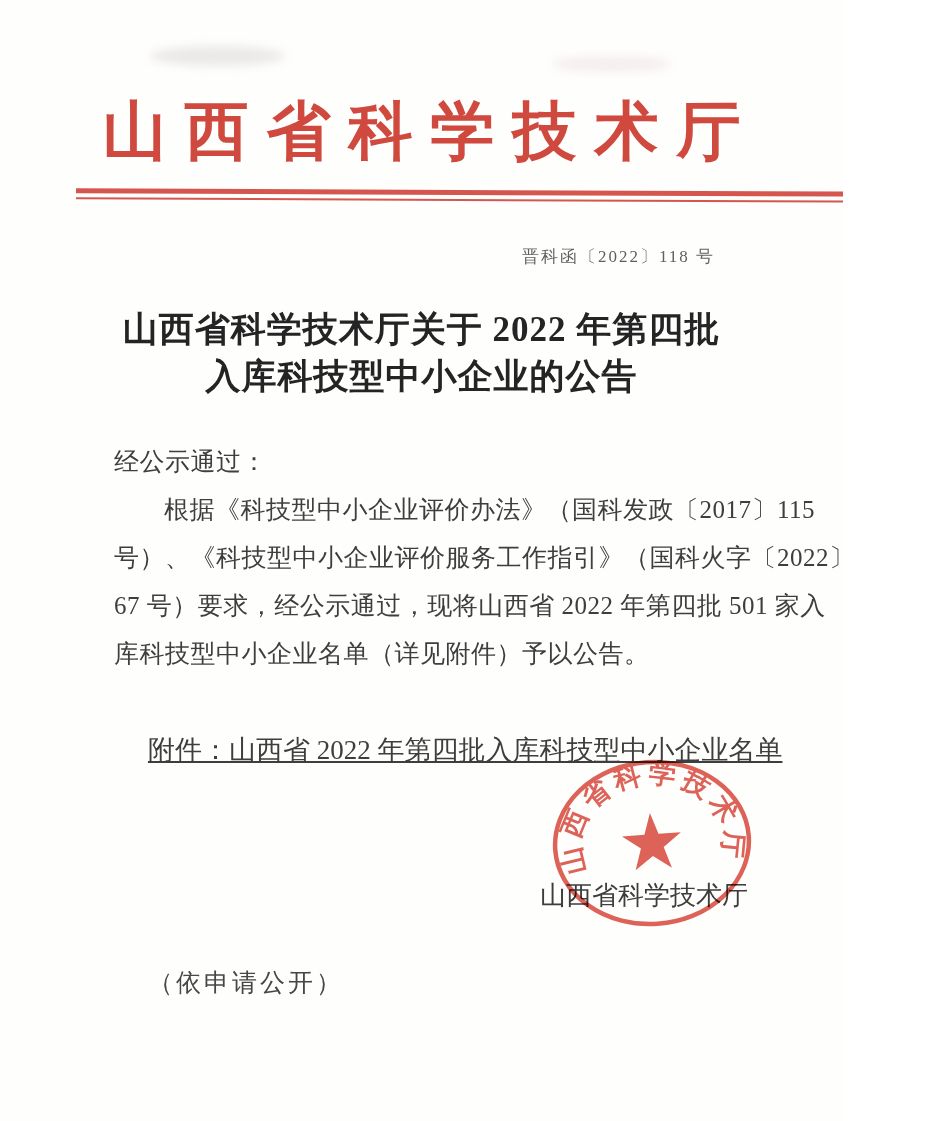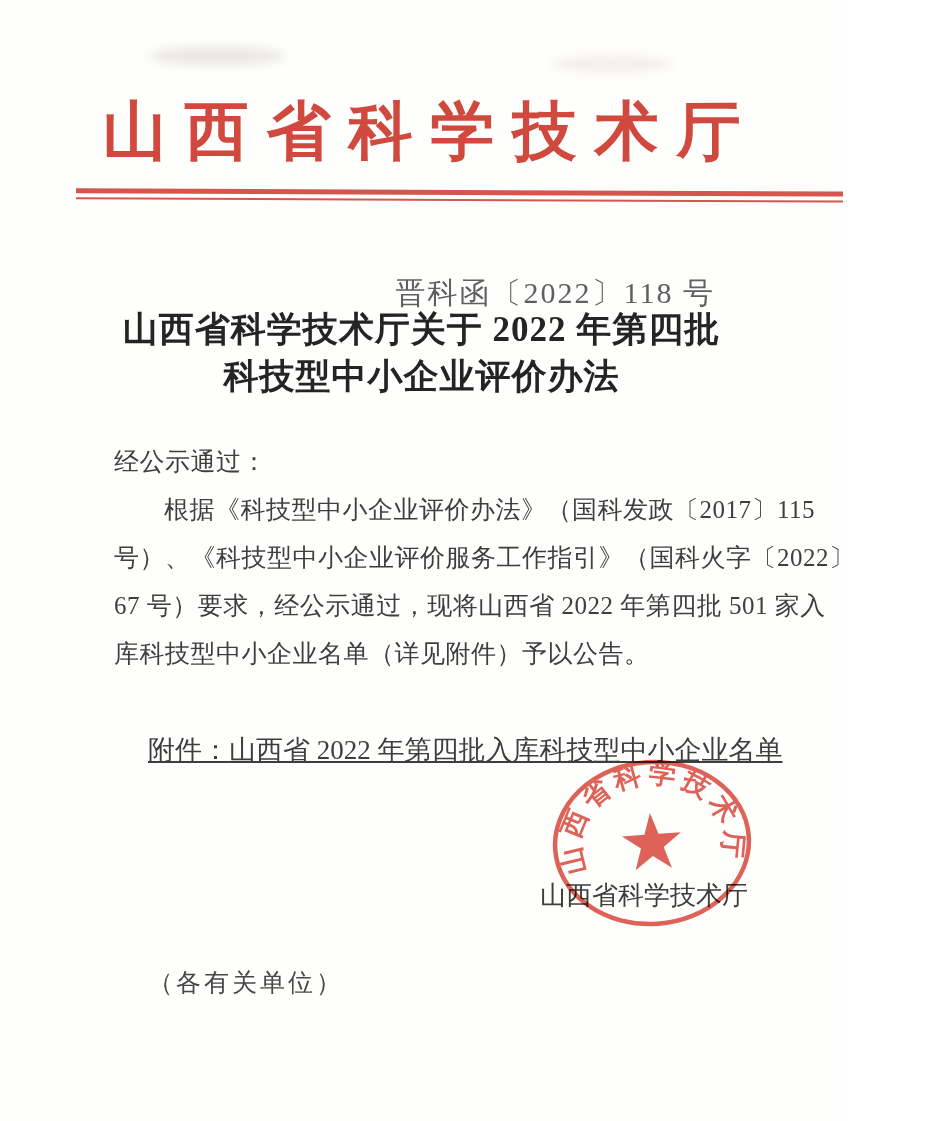--- a/index.html
+++ b/index.html
@@ -22,21 +22,21 @@
   .red-rule {
     position:absolute; left:76px; top:190px; width:802px; height:5px;
     background:#d4564e; transform:rotate(0.25deg);
   }
   .red-rule::after {
     content:""; position:absolute; left:0; top:9px; width:100%; height:2px;
     background:#d4564e;
   }
   .doc-number {
     position:absolute; top:245px; right:128px;
-    font-size:30px; color:#5f5f5f; letter-spacing:2px; white-space:nowrap;margin-top:28px;
+    font-size:17px; color:#5f5f5f; letter-spacing:2px; white-space:nowrap;
   }
   .doc-title {
     position:absolute; top:306px; left:0; width:100%;
     text-align:center; font-size:35px; font-weight:700;
     color:#242424; line-height:47px; letter-spacing:1px;font-family:Liberation Serif, serif;
   }
   .body-block {
     position:absolute; top:438px; left:114px; width:724px;
     font-size:25px; color:#3e3e3e; line-height:48px; letter-spacing:0.5px;
   }
@@ -72,21 +72,21 @@
   <div class="smudge smudge-2"></div>
 
   <div class="letterhead">山西省科学技术厅</div>
 
   <div class="red-rule"></div>
 
   <div class="doc-number">晋科函〔2022〕118 号</div>
 
   <div class="doc-title">
     <div>山西省科学技术厅关于 2022 年第四批</div>
-    <div>科技型中小企业评价办法</div>
+    <div>入库科技型中小企业的公告</div>
   </div>
 
   <div class="body-block">
     <div class="line">经公示通过：</div>
     <div class="line indent">根据《科技型中小企业评价办法》（国科发政〔2017〕115</div>
     <div class="line">号）、《科技型中小企业评价服务工作指引》（国科火字〔2022〕</div>
     <div class="line">67 号）要求，经公示通过，现将山西省 2022 年第四批 501 家入</div>
     <div class="line">库科技型中小企业名单（详见附件）予以公告。</div>
     <div class="attachment">附件：山西省 2022 年第四批入库科技型中小企业名单</div>
   </div>
@@ -97,15 +97,15 @@
     <svg width="204" height="172" viewBox="0 0 204 172" xmlns="http://www.w3.org/2000/svg">
       <ellipse cx="102" cy="86" rx="97" ry="81" fill="none" stroke="#d9463b" stroke-width="4.5"></ellipse>
       <path id="sealArc" d="M 51.1 128.4 A 72 60 0 1 1 152.9 128.4" fill="none"></path>
       <text font-size="27" font-weight="600" fill="#d9463b" letter-spacing="5" font-family="Liberation Serif, DejaVu Serif, serif">
         <textPath href="#sealArc" startOffset="50%" text-anchor="middle">山西省科学技术厅</textPath>
       </text>
       <polygon points="102,56 109.1,77.3 131.5,77.4 113.4,90.7 120.2,112.1 102,99 83.8,112.1 90.6,90.7 72.5,77.4 95,77.3" fill="#d9463b"></polygon>
     </svg>
   </div>
 
-  <div class="footer-note">（各有关单位）</div>
+  <div class="footer-note">（依申请公开）</div>
 
 </div>
 
 </body></html>

